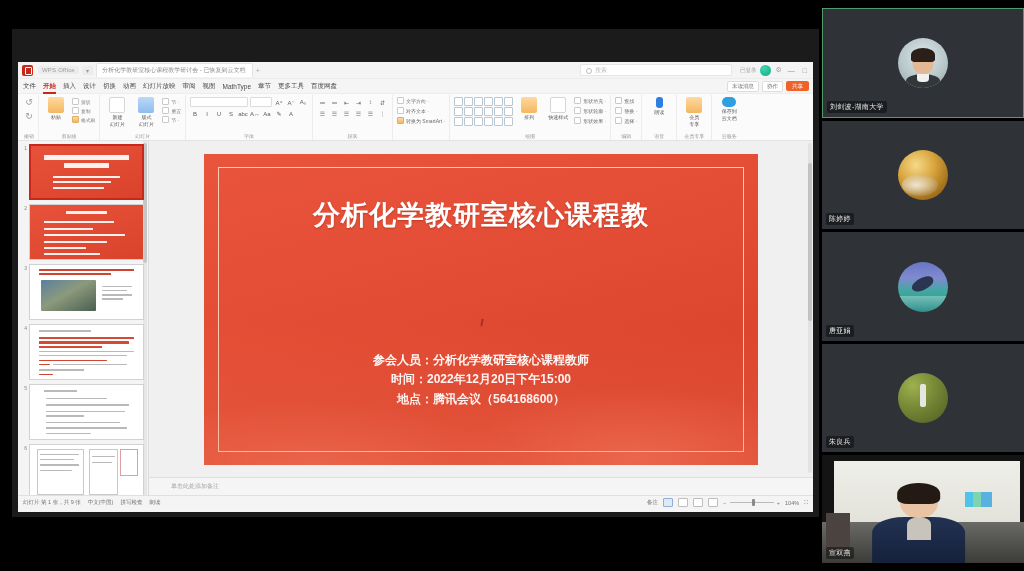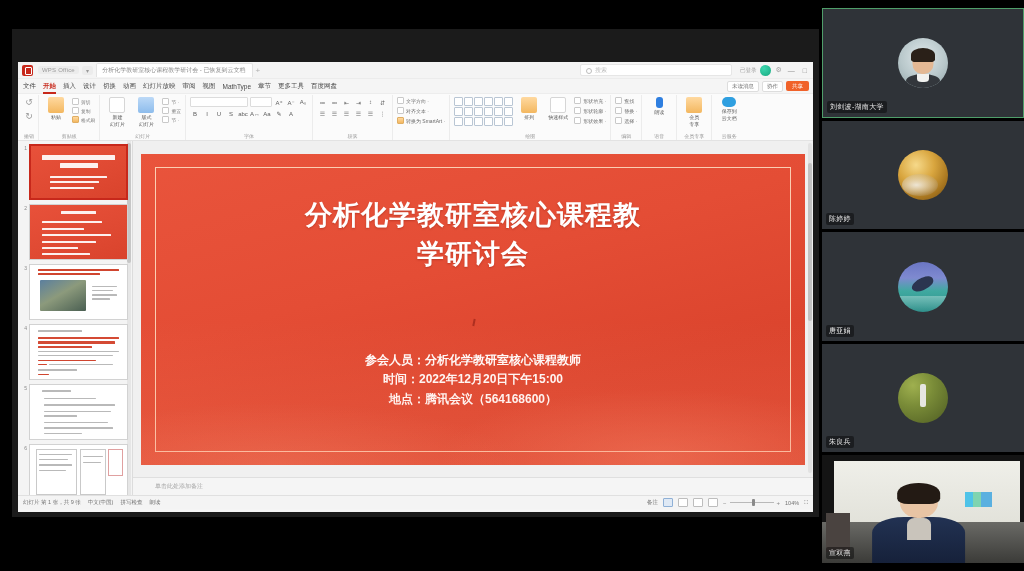--- a/index.html
+++ b/index.html
@@ -157,21 +157,21 @@
   }
   .thumb-scroll {
     position: absolute; right: 1px; top: 2px; width: 4px; height: 120px;
     background: #c6c6c6; border-radius: 2px;
   }
   .thumb-scrolltrack { position: absolute; right: 1px; top: 0; width: 4px; bottom: 0; background: #e6e6e6; }
 
   .slidepane { flex: 1; position: relative; background: #f0f0f0; display: flex; flex-direction: column; }
   .slide-wrap { flex: 1; display: flex; align-items: center; justify-content: center; padding: 4px 8px; }
   .slide {
-    width: 664px; height: 311px; position: relative;
+    width: 554px; height: 311px; position: relative;
     background: linear-gradient(165deg,#e9543c 0%, #e44d35 40%, #dc452e 70%, #d8402a 100%);
     overflow: hidden;
   }
   .slide::after {
     content: ""; position: absolute; left: 0; right: 0; bottom: 0; height: 46%;
     background:
       radial-gradient(ellipse 55% 80% at 78% 95%, rgba(255,150,120,.30), transparent 60%),
       radial-gradient(ellipse 60% 70% at 20% 100%, rgba(255,160,130,.22), transparent 62%),
       linear-gradient(0deg, rgba(255,140,110,.22), transparent);
     pointer-events: none;
@@ -712,21 +712,20 @@
           </div>
         </div>
 
         <div class="slidepane">
           <div class="slide-scroll-v"></div>
           <div class="slide-wrap">
             <div class="slide">
               <div class="slide-frame"></div>
               <div class="slide-title">
                 <div>分析化学教研室核心课程教</div>
-                <div>学研讨会</div>
               </div>
               <div class="slide-cursor"></div>
               <div class="slide-info">
                 <div>参会人员：分析化学教研室核心课程教师</div>
                 <div>时间：2022年12月20日下午15:00</div>
                 <div>地点：腾讯会议（564168600）</div>
               </div>
             </div>
           </div>
           <div class="notes">单击此处添加备注</div>

